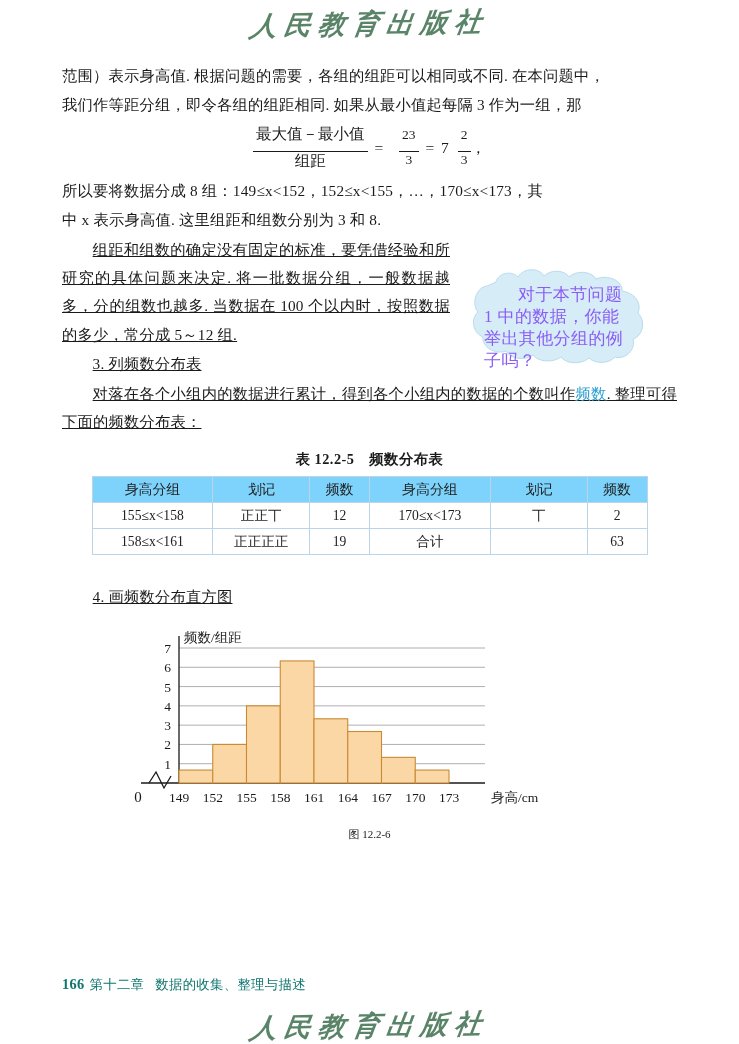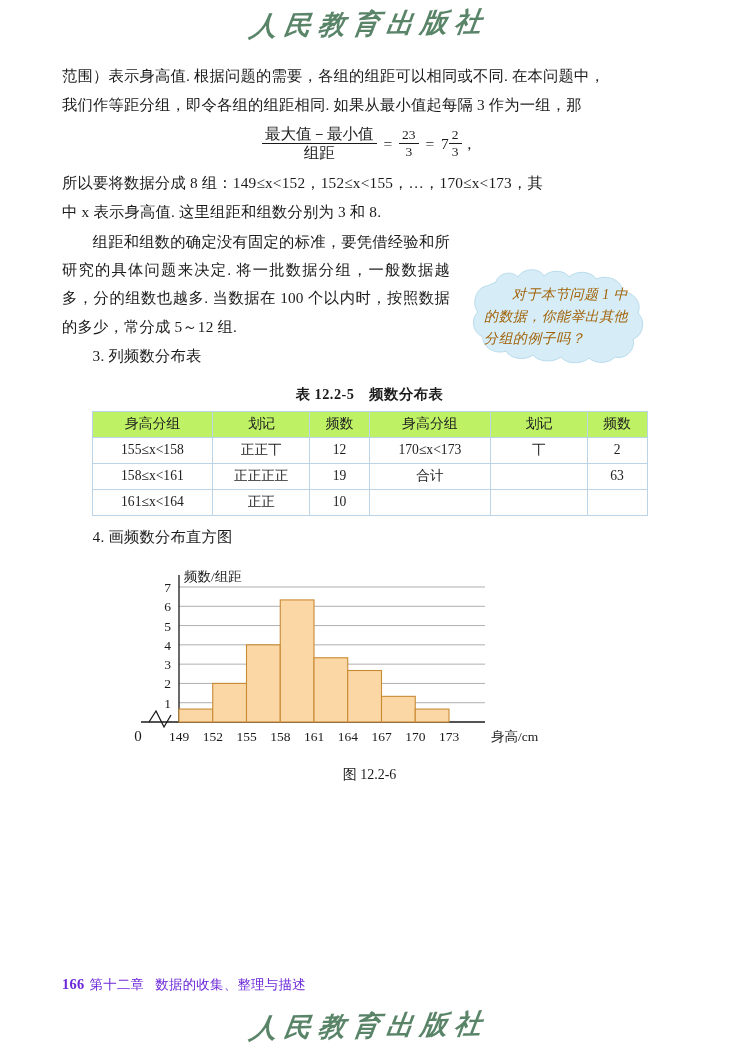--- a/index.html
+++ b/index.html
@@ -39,61 +39,60 @@
     width: 615px;
   }
   p.body {
     margin: 0 0 1px 0;
     font-size: 15.3px;
     line-height: 28.4px;
     text-align: justify;
     text-justify: inter-ideograph;
     letter-spacing: .2px;
   }
-  p.indent { text-indent: 2em; }
+  p.indent { text-indent: 2em; text-decoration: underline; }
   .kw { color: #2f9fd0; }
 
   
   .formula {
     margin: 6px 0 8px 0;
     text-align: center;
     font-size: 15.5px;
     line-height: 1;
   }
   .frac {
     display: inline-block;
     vertical-align: middle;
     text-align: center;
   }
   .frac .top {
     display: block;
-    padding: 0 3px 2px 3px;
+    padding: 0 3px 10px 3px;
     border-bottom: 1.1px solid #1a1a1a;
   }
   .frac .bot { display: block; padding: 1px 3px 0 3px; }
-  .frac-sm { font-size: 13.5px; }
+  .frac-sm { font-size: 13.5px; margin-left: 9px; }
   .eqsign { display: inline-block; vertical-align: middle; padding: 0 3px; }
   .mixnum { display: inline-block; vertical-align: middle; font-size: 15.5px; }
 
   
   .cloud-wrap {
     position: absolute;
     left: 468px; top: 268px;
     width: 180px; height: 98px;
   }
   .cloud-wrap svg { position: absolute; inset: 0; }
   .cloud-text {
     position: absolute;
     left: 16px; top: 16px;
     width: 150px;
-    font-size: 14px;
+    font-size: 17px;
     line-height: 22px;
-    color: #a16207;
+    color: #8b5cf6;
     font-family: "Liberation Serif", serif;
-    font-style: italic;
     text-indent: 2em;
     letter-spacing: .4px;
   }
 
   
   .table-caption {
     margin: 14px 0 7px 0;
     text-align: center;
     font-size: 14.3px;
     font-weight: bold;
@@ -108,46 +107,46 @@
   }
   table.freq td, table.freq th {
     border: 1px solid #bcd4e8;
     height: 25px;
     text-align: center;
     font-weight: normal;
     padding: 0 2px;
     color: #202020;
     vertical-align: middle;
   }
-  table.freq tr.head td { background: #bef264; font-size: 13.9px; }
+  table.freq tr.head td { background: #7dd3fc; font-size: 13.9px; }
   table.freq .c-range { width: 120px; }
   table.freq .c-tally { width: 98px; letter-spacing: -1px; font-size: 13.2px; }
   table.freq .c-freq  { width: 58px; }
   table.freq td.empty { }
 
   
   .chart-area {
     position: relative;
     width: 615px;
     height: 195px;
     margin-top: 16px;
   }
   .fig-caption {
     text-align: center;
-    font-size: 14px;
+    font-size: 11px;
     margin-top: 4px;
   }
 
   
   .footer {
     position: absolute;
     left: 62px; top: 976px;
     font-size: 13.4px;
     letter-spacing: .3px;
-    color: #6d28d9;
+    color: #0f766e;
   }
   .footer .pg { font-weight: bold; font-size: 14.4px; margin-right: 5px; }
   .footer .gap { display: inline-block; width: 11px; }
 </style>
 </head>
 <body>
 
 <div class="page">
 
   <div class="logo logo-top">人民教育出版社</div>
@@ -173,20 +172,21 @@
         <span class="bot">3</span>
       </span><span class="mixnum">，</span>
     </div>
 
     <p class="body">所以要将数据分成 8 组：149≤x&lt;152，152≤x&lt;155，…，170≤x&lt;173，其</p>
     <p class="body">中 x 表示身高值. 这里组距和组数分别为 3 和 8.</p>
 
     <p class="body indent" style="width:388px;">组距和组数的确定没有固定的标准，要凭借经验和所研究的具体问题来决定. 将一批数据分组，一般数据越多，分的组数也越多. 当数据在 100 个以内时，按照数据的多少，常分成 5～12 组.</p>
 
     <p class="body indent" style="">3. 列频数分布表</p>
+    <p class="body indent"><span>对落在各个小组内的数据进行累计，得到各个小组内的数据的个数叫作</span><span class="kw">频数</span><span>. 整理可得下面的频数分布表：</span></p>
 
     <div class="table-caption">表 12.2-5　频数分布表</div>
 
     <table class="freq">
       <tbody>
         <tr class="head">
           <td class="c-range">身高分组</td>
           <td class="c-tally">划记</td>
           <td class="c-freq">频数</td>
           <td class="c-range">身高分组</td>
@@ -202,32 +202,24 @@
           <td>2</td>
         </tr>
         <tr>
           <td>158≤x&lt;161</td>
           <td>正正正正</td>
           <td>19</td>
           <td>合计</td>
           <td class="empty"></td>
           <td>63</td>
         </tr>
-        <tr>
-          <td>161≤x&lt;164</td>
-          <td>正正</td>
-          <td>10</td>
-          <td class="empty"></td>
-          <td class="empty"></td>
-          <td class="empty"></td>
-        </tr>
       </tbody>
     </table>
 
-    <p class="body indent" style="margin-top:7px;">4. 画频数分布直方图</p>
+    <p class="body indent" style="margin-top:28px;">4. 画频数分布直方图</p>
 
     <div class="chart-area">
       <svg id="histogram-svg" width="615" height="195" viewBox="0 0 615 195">
           <line x1="117" y1="135.71428571428572" x2="423" y2="135.71428571428572" stroke="#9a9a9a" stroke-width="0.8"></line>
           <text x="109" y="140.71428571428572" text-anchor="end" font-size="13.5" fill="#1a1a1a" font-family="&quot;Liberation Serif&quot;, serif">1</text>
           <line x1="117" y1="116.42857142857143" x2="423" y2="116.42857142857143" stroke="#9a9a9a" stroke-width="0.8"></line>
           <text x="109" y="121.42857142857143" text-anchor="end" font-size="13.5" fill="#1a1a1a" font-family="&quot;Liberation Serif&quot;, serif">2</text>
           <line x1="117" y1="97.14285714285714" x2="423" y2="97.14285714285714" stroke="#9a9a9a" stroke-width="0.8"></line>
           <text x="109" y="102.14285714285714" text-anchor="end" font-size="13.5" fill="#1a1a1a" font-family="&quot;Liberation Serif&quot;, serif">3</text>
           <line x1="117" y1="77.85714285714286" x2="423" y2="77.85714285714286" stroke="#9a9a9a" stroke-width="0.8"></line>

